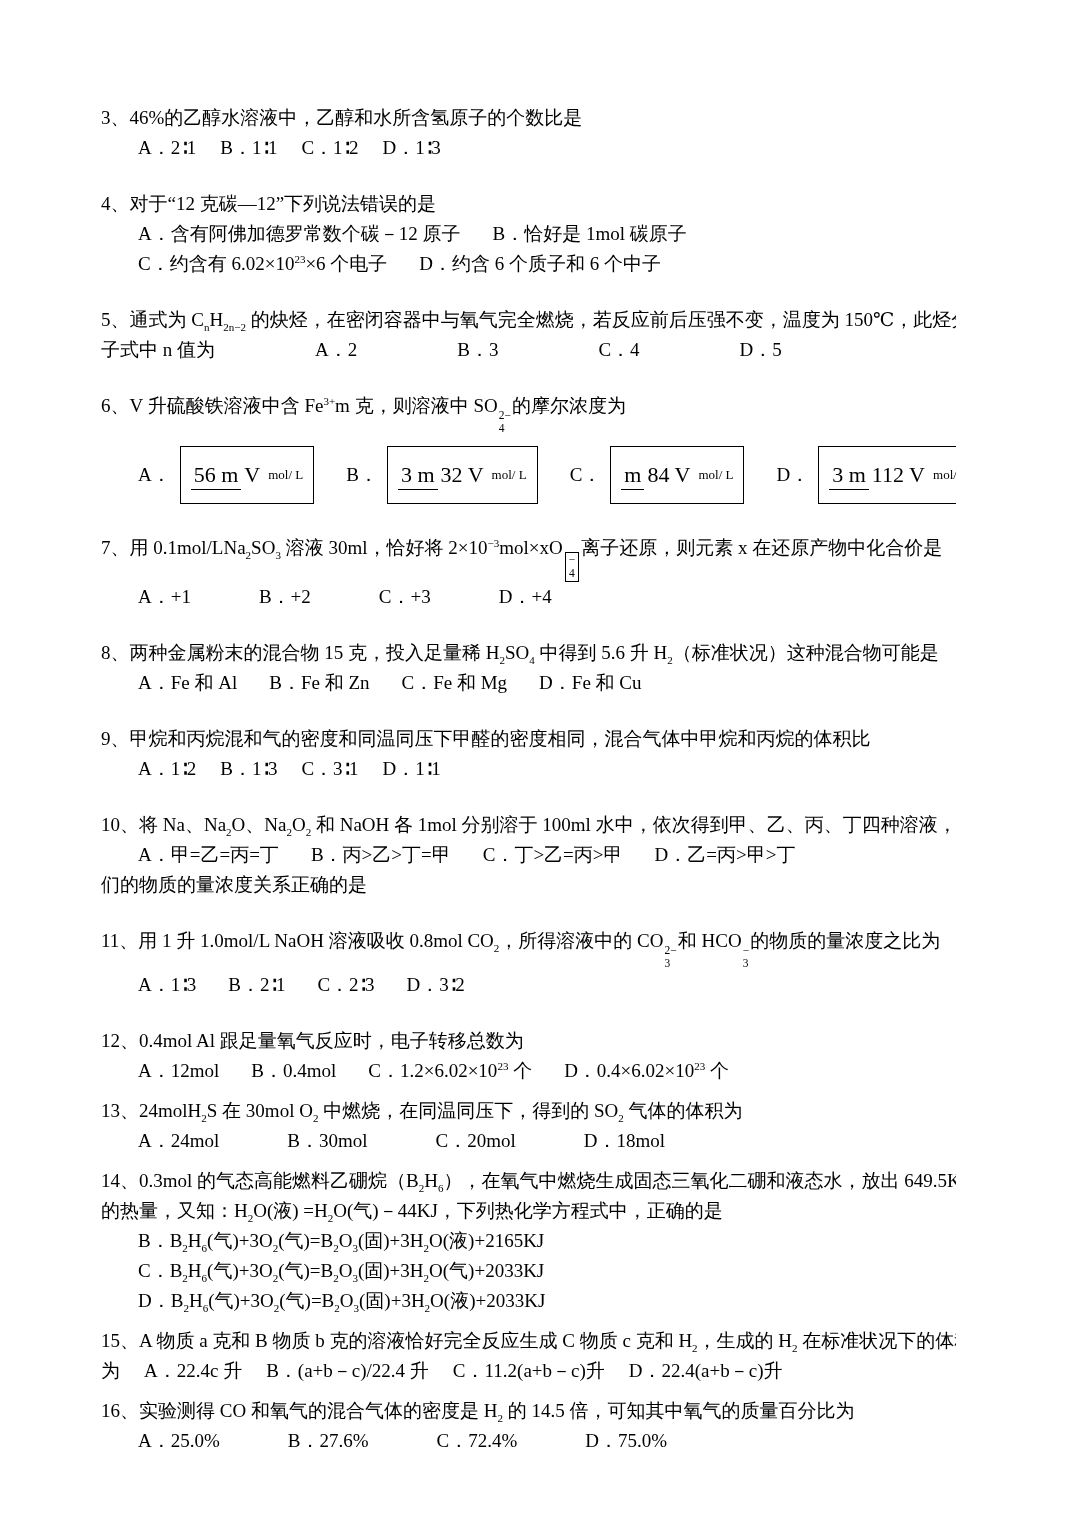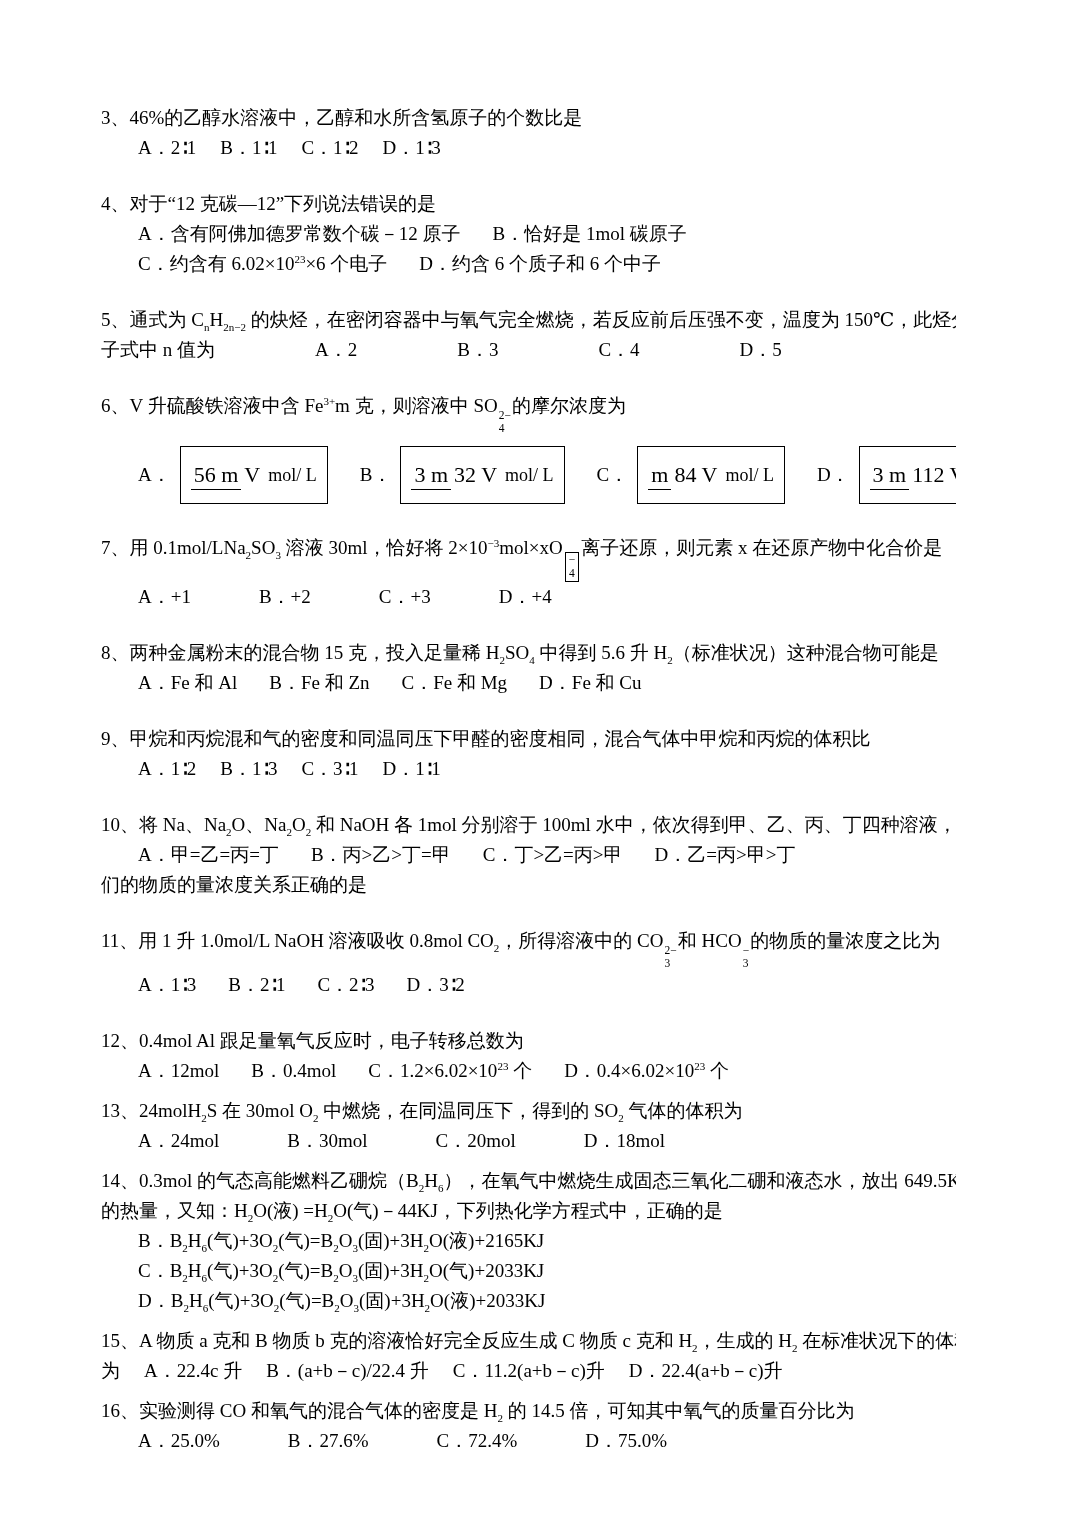--- a/index.html
+++ b/index.html
@@ -36,21 +36,21 @@
   
   .fracrow{display:flex;align-items:center;margin-top:8px;height:64px;}
   .fitem{display:inline-flex;align-items:center;}
   .flabel{margin-right:9px;}
   .fbox{display:inline-flex;align-items:center;border:1.3px solid #000;
       padding:3px 10px;height:58px;box-sizing:border-box;}
   .frac{display:inline-flex;align-items:center;
       font-size:22px;line-height:1.3;margin-right:5px;}
   .num{border-bottom:1.4px solid #000;padding:0 3px;}
   .den{padding:0 3px;}
-  .funit{font-size:18px;}
+  .funit{font-size:13px;}
 </style>
 </head>
 <body>
 
 <div class="page">
   <div id="questions">
       <div class="question q-wide">
         <div class="line">3、46%的乙醇水溶液中，乙醇和水所含氢原子的个数比是</div>
         <div class="line opts gs indent">
           <span class="opt">A．2∶1</span>

